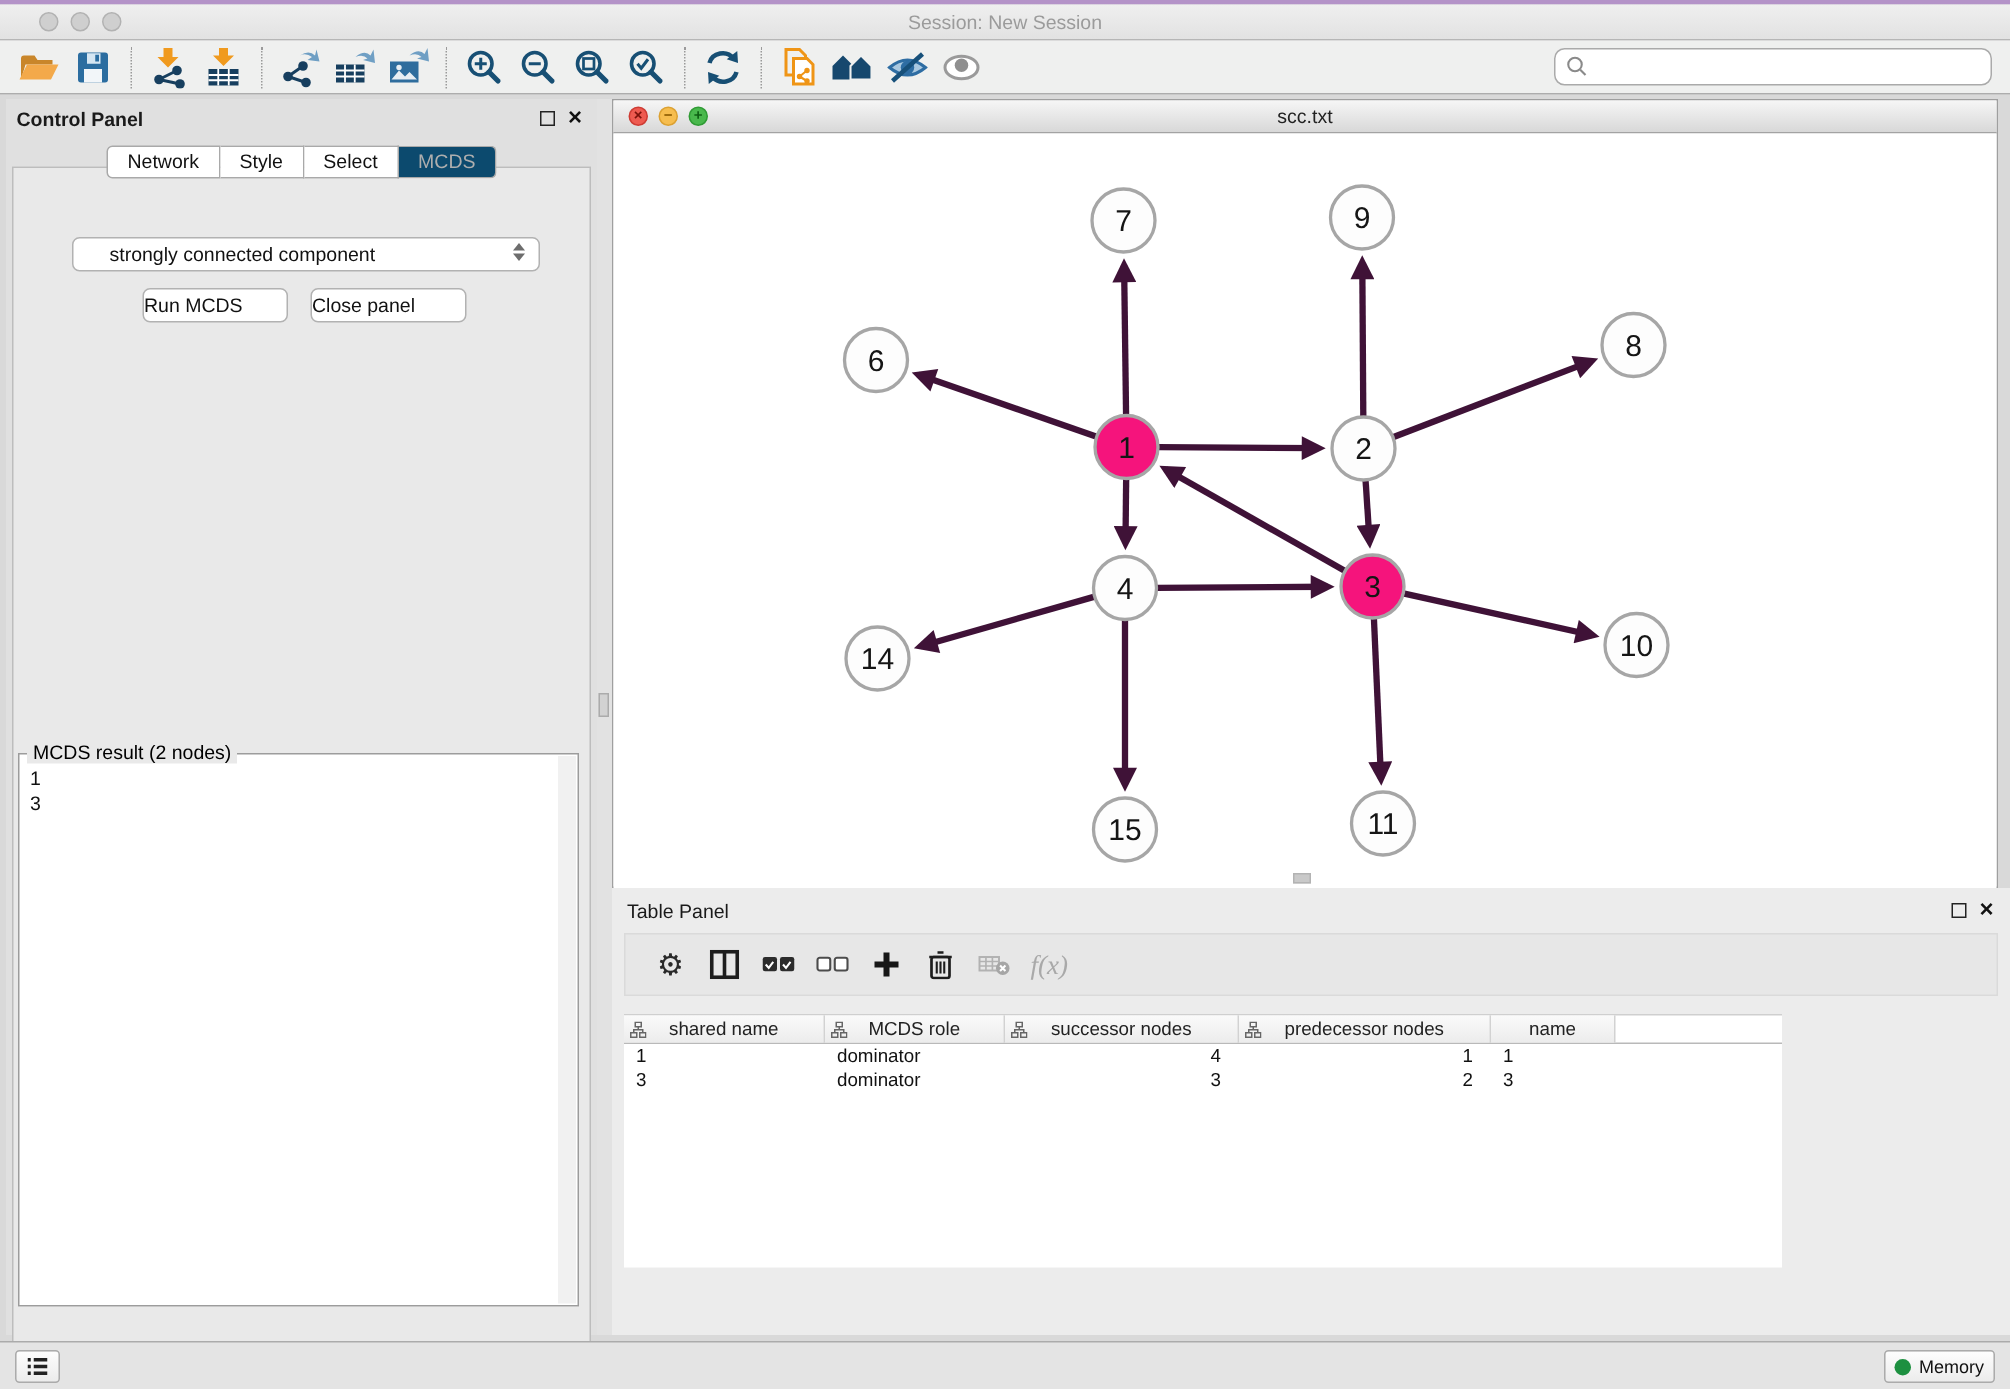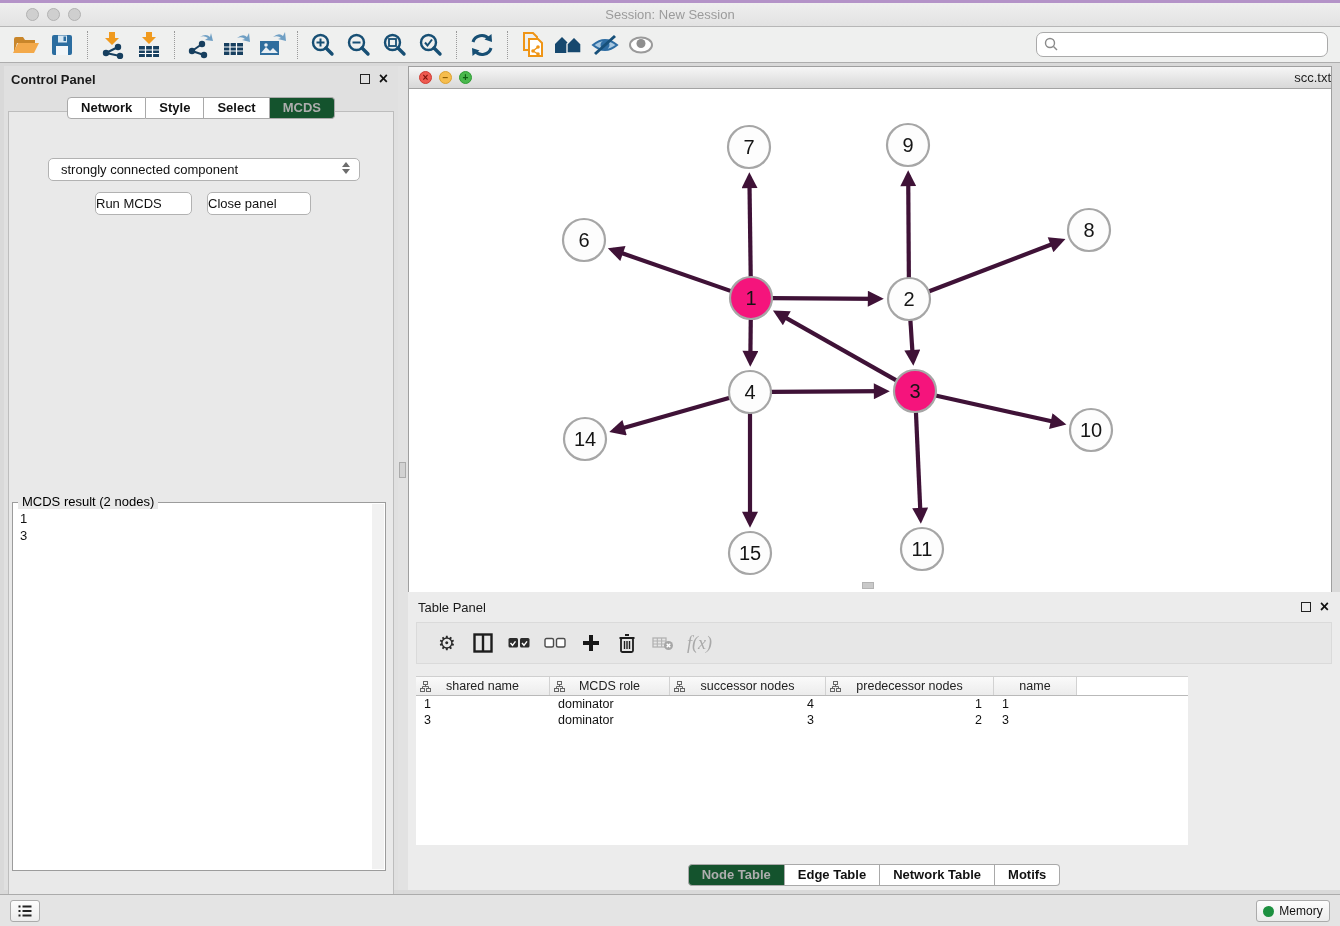--- a/index.html
+++ b/index.html
@@ -25,46 +25,46 @@
   
   #control-panel { left:4px; top:66px; width:394px; height:824px; background:#e0e0e0; }
   #cp-header { position:absolute; left:0; top:0; width:100%; height:26px; }
   #cp-title { position:absolute; left:7px; top:6px; font-size:13px; color:#1a1a1a;font-weight:bold; }
   .float-icon { position:absolute; width:10px; height:10px; border:1.6px solid #222; }
   .close-x { position:absolute; font-size:16px; font-weight:700; color:#111; line-height:12px; cursor:default; }
   #cp-float { right:28px; top:8px; }
   #cp-close { right:10px; top:7px; }
   #cp-content { position:absolute; left:4px; top:45px; width:386px; height:841px; background:#e9e9e9; border:1px solid #bdbdbd; height:841px; }
   #control-tabs { position:absolute; left:0; top:31px; width:100%; display:flex; justify-content:center; z-index:3; }
-  .seg-tab { height:22px; line-height:20px; padding:0 13px; font-size:13px; background:#fff; border:1px solid #a9a9a9; border-left:none; color:#111; text-align:right;font-weight:bold; }
+  .seg-tab { height:22px; line-height:20px; padding:0 13px; font-size:13px; background:#fff; border:1px solid #a9a9a9; border-left:none; color:#111; text-align:right; }
   .seg-tab:first-child { border-left:1px solid #a9a9a9; border-radius:4px 0 0 4px; }
   .seg-tab:last-child { border-radius:0 4px 4px 0; }
-  .seg-tab.selected { background:#14532d; color:#aeaeae; }
+  .seg-tab.selected { background:#0c4a6e; color:#aeaeae; }
   #opt-label { position:absolute; left:0; top:71px; width:100%; text-align:center; font-size:13.5px; color:#000; }
-  #criterion-select { position:absolute; left:44px; top:92px; width:312px; height:23px; background:#fff; border:1px solid #b2b2b2; border-radius:5px; font-size:13px; line-height:21px; padding-left:12px; color:#111; }
+  #criterion-select { position:absolute; left:44px; top:92px; width:312px; height:23px; background:#fff; border:1px solid #b2b2b2; border-radius:5px; font-size:13px; line-height:21px; padding-left:24px; color:#111; }
   #criterion-chevrons { position:absolute; right:9px; top:3px; display:flex; flex-direction:column; gap:2px; }
   #criterion-chevrons i { width:0; height:0; border-left:4px solid transparent; border-right:4px solid transparent; }
   #criterion-chevrons i.up { border-bottom:5px solid #6d6d6d; }
   #criterion-chevrons i.down { border-top:5px solid #6d6d6d; }
   .cp-btn { position:absolute; top:126px; height:23px; background:#fff; border:1px solid #b2b2b2; border-radius:5px; font-size:13px; line-height:21px; color:#111; }
   #run-btn { left:91px; width:97px; }
   #closepanel-btn { left:203px; width:104px; }
   #result-fieldset { position:absolute; left:8px; top:436px; width:374px; height:369px; border:1px solid #9c9c9c; background:#fff; }
   #result-legend { position:absolute; top:-9px; left:5px; background:#e9e9e9; padding:0 4px; font-size:13px; color:#000; }
   #result-lines { position:absolute; left:0; top:3px; padding:4px 7px; font-size:13px; color:#111; line-height:17px; }
   #result-scrollbar { position:absolute; right:1px; top:1px; width:12px; height:calc(100% - 2px); background:#f1f1f1; }
 
   
   #v-divider { left:398px; top:66px; width:10px; height:824px; background:#e2e2e2; }
   #v-grip { position:absolute; left:1px; top:396px; width:7px; height:16px; background:#d2d2d2; border:1px solid #ababab; }
 
   
   #net-window { left:408px; top:66px; width:924px; height:526px; background:#fff; border:1px solid #9f9f9f; }
   #net-titlebar { position:absolute; left:0; top:0; width:100%; height:22px; background:linear-gradient(#f6f6f6,#d8d8d8); border-bottom:1px solid #a3a3a3; }
-  #net-title { width:100%; text-align:right; font-size:13px; line-height:21px; color:#222; }
+  #net-title { width:100%; text-align:center; font-size:13px; line-height:21px; color:#222; }
   .mactl { position:absolute; top:4px; width:13px; height:13px; border-radius:50%; font-size:10px; font-weight:700; text-align:center; line-height:12px; }
   #net-close { left:10px; background:#ee5a50; border:1px solid #ce3b33; color:#7c120b; }
   #net-min { left:30px; background:#f6bd4e; border:1px solid #dca131; color:#8e5d00; }
   #net-zoom { left:50px; background:#49b84c; border:1px solid #2f9b34; color:#0e5f13; }
   #net-content { position:absolute; left:0; top:22px; width:922px; height:503px; background:#fff; overflow:hidden; }
   #net-grip { position:absolute; left:453px; bottom:2px; width:12px; height:7px; background:#c9c9c9; border:1px solid #b3b3b3; }
 
   
   #table-panel { left:408px; top:592px; width:932px; height:298px; background:#ececec; }
   #tp-title { position:absolute; left:10px; top:8px; font-size:13px; color:#1a1a1a; }
@@ -437,26 +437,20 @@
         </div>
         <div class="trow">
           <div class="td left" style="width: 134px;">3</div>
           <div class="td left" style="width: 120px;">dominator</div>
           <div class="td right" style="width: 156px;">3</div>
           <div class="td right" style="width: 168px;">2</div>
           <div class="td left" style="width: 83px;">3</div>
         </div>
       </div>
   </div>
-  <div id="table-tabs">
-      <div class="seg-tab selected">Node Table</div>
-      <div class="seg-tab">Edge Table</div>
-      <div class="seg-tab">Network Table</div>
-      <div class="seg-tab">Motifs</div>
-    </div>
 </div>
 
 <div id="status-bar" class="abs">
   <span id="list-btn">
     <svg width="16" height="14">
         <path d="M1.5 2.5 h2 M1.5 7 h2 M1.5 11.5 h2" stroke="#222" stroke-width="2.2"></path>
         <path d="M5.5 2.5 h9 M5.5 7 h9 M5.5 11.5 h9" stroke="#222" stroke-width="2.2"></path>
       </svg>
   </span>
   <span id="memory-btn">

